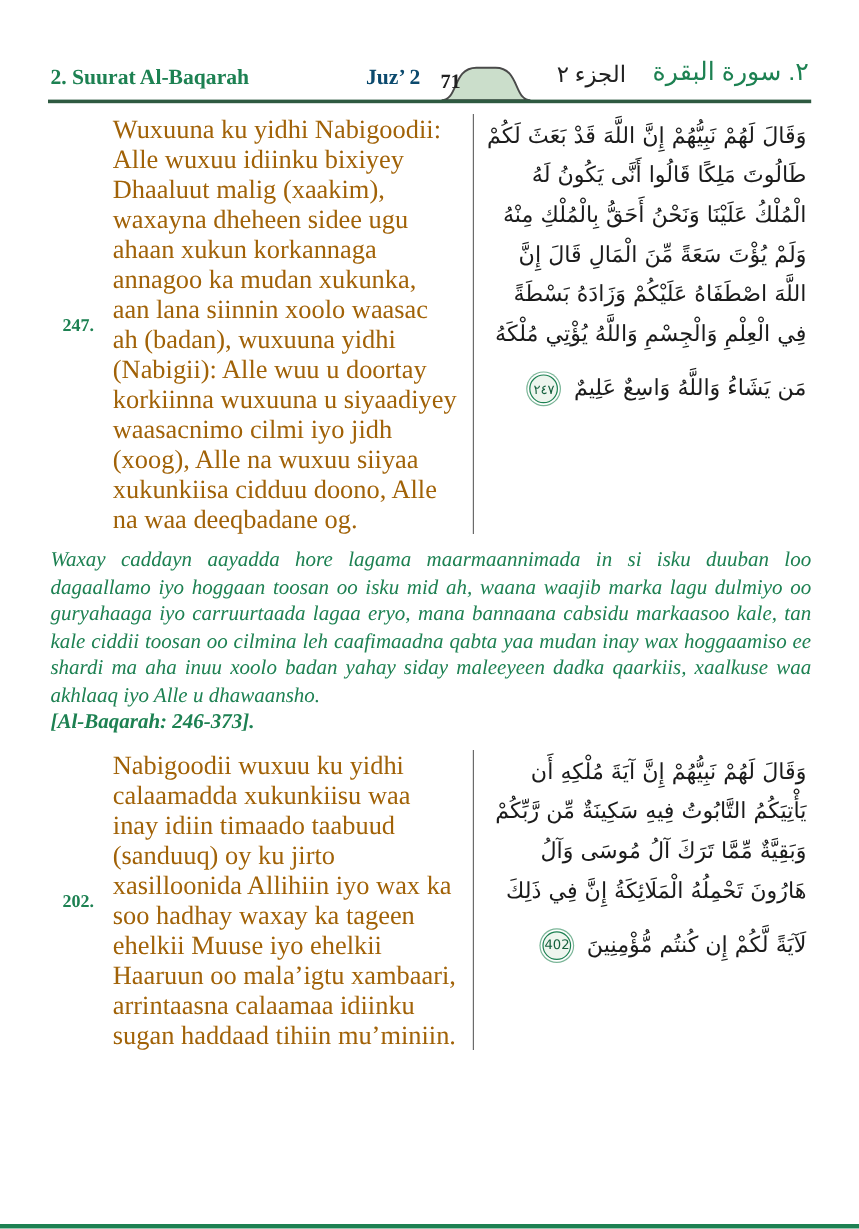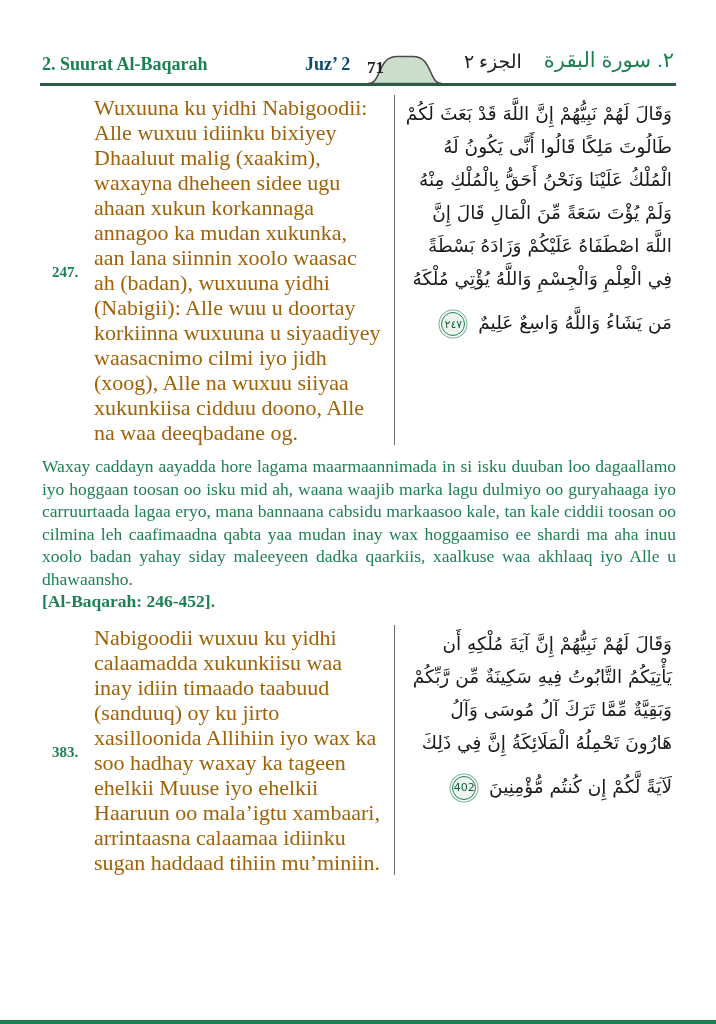--- a/index.html
+++ b/index.html
@@ -53,21 +53,21 @@
     display:inline-flex; align-items:center; justify-content:center;
     width:22px; height:22px; margin:17px 7px;
     border:1.5px solid #1d8152; border-radius:50%;
     box-shadow:0 0 0 1.5px #ffffff, 0 0 0 2.5px #7ab597;
     background:#eef5ee;
     font-size:11px; color:#145f3c; vertical-align:middle;
   }
   .commentary {
     margin:10px 0 12px 0;
     font-size:17.5px; line-height:22.5px;
-    color:#1d8152; text-align:justify;
+    color:#1d8152; text-align:justify;font-style:italic;
   }
   .commentary-ref { font-weight:bold; color:#1d8152; font-size:17.5px; line-height:22.5px; }
   .gap-sm { height:8px; }
 </style>
 </head>
 <body>
 
 <div class="page">
 
   <div class="hdr-item hdr-title-latin">2. Suurat Al-Baqarah</div>
@@ -92,26 +92,26 @@
         <div class="vtext">Wuxuuna ku yidhi Nabigoodii: Alle wuxuu idiinku bixiyey Dhaaluut malig (xaakim), waxayna dheheen sidee ugu ahaan xukun korkannaga annagoo ka mudan xukunka, aan lana siinnin xoolo waasac ah (badan), wuxuuna yidhi (Nabigii): Alle wuu u doortay korkiinna wuxuuna u siyaadiyey waasacnimo cilmi iyo jidh (xoog), Alle na wuxuu siiyaa xukunkiisa cidduu doono, Alle na waa deeqbadane og.</div>
       </div>
       <div class="arabic-col">
         <span>وَقَالَ لَهُمْ نَبِيُّهُمْ إِنَّ اللَّهَ قَدْ بَعَثَ لَكُمْ طَالُوتَ مَلِكًا قَالُوا أَنَّى يَكُونُ لَهُ الْمُلْكُ عَلَيْنَا وَنَحْنُ أَحَقُّ بِالْمُلْكِ مِنْهُ وَلَمْ يُؤْتَ سَعَةً مِّنَ الْمَالِ قَالَ إِنَّ اللَّهَ اصْطَفَاهُ عَلَيْكُمْ وَزَادَهُ بَسْطَةً فِي الْعِلْمِ وَالْجِسْمِ وَاللَّهُ يُؤْتِي مُلْكَهُ مَن يَشَاءُ وَاللَّهُ وَاسِعٌ عَلِيمٌ</span>
         <span class="vmark">٢٤٧</span>
       </div>
     </div>
 
     <div class="commentary">
       <span>Waxay caddayn aayadda hore lagama maarmaannimada in si isku duuban loo dagaallamo iyo hoggaan toosan oo isku mid ah, waana waajib marka lagu dulmiyo oo guryahaaga iyo carruurtaada lagaa eryo, mana bannaana cabsidu markaasoo kale, tan kale ciddii toosan oo cilmina leh caafimaadna qabta yaa mudan inay wax hoggaamiso ee shardi ma aha inuu xoolo badan yahay siday maleeyeen dadka qaarkiis, xaalkuse waa akhlaaq iyo Alle u dhawaansho.</span>
-      <div class="commentary-ref">[Al-Baqarah: 246-452].</div>
+      <div class="commentary-ref">[Al-Baqarah: 246-373].</div>
     </div>
 
     <div class="verse-row">
       <div class="somali-col">
-        <div class="vnum">383.</div>
+        <div class="vnum">202.</div>
         <div class="vtext">Nabigoodii wuxuu ku yidhi calaamadda xukunkiisu waa inay idiin timaado taabuud (sanduuq) oy ku jirto xasilloonida Allihiin iyo wax ka soo hadhay waxay ka tageen ehelkii Muuse iyo ehelkii Haaruun oo mala’igtu xambaari, arrintaasna calaamaa idiinku sugan haddaad tihiin mu’miniin.</div>
       </div>
       <div class="arabic-col">
         <span>وَقَالَ لَهُمْ نَبِيُّهُمْ إِنَّ آيَةَ مُلْكِهِ أَن يَأْتِيَكُمُ التَّابُوتُ فِيهِ سَكِينَةٌ مِّن رَّبِّكُمْ وَبَقِيَّةٌ مِّمَّا تَرَكَ آلُ مُوسَى وَآلُ هَارُونَ تَحْمِلُهُ الْمَلَائِكَةُ إِنَّ فِي ذَلِكَ لَآيَةً لَّكُمْ إِن كُنتُم مُّؤْمِنِينَ</span>
         <span class="vmark">402</span>
       </div>
     </div>
 
     <div class="gap-sm"></div>
 

